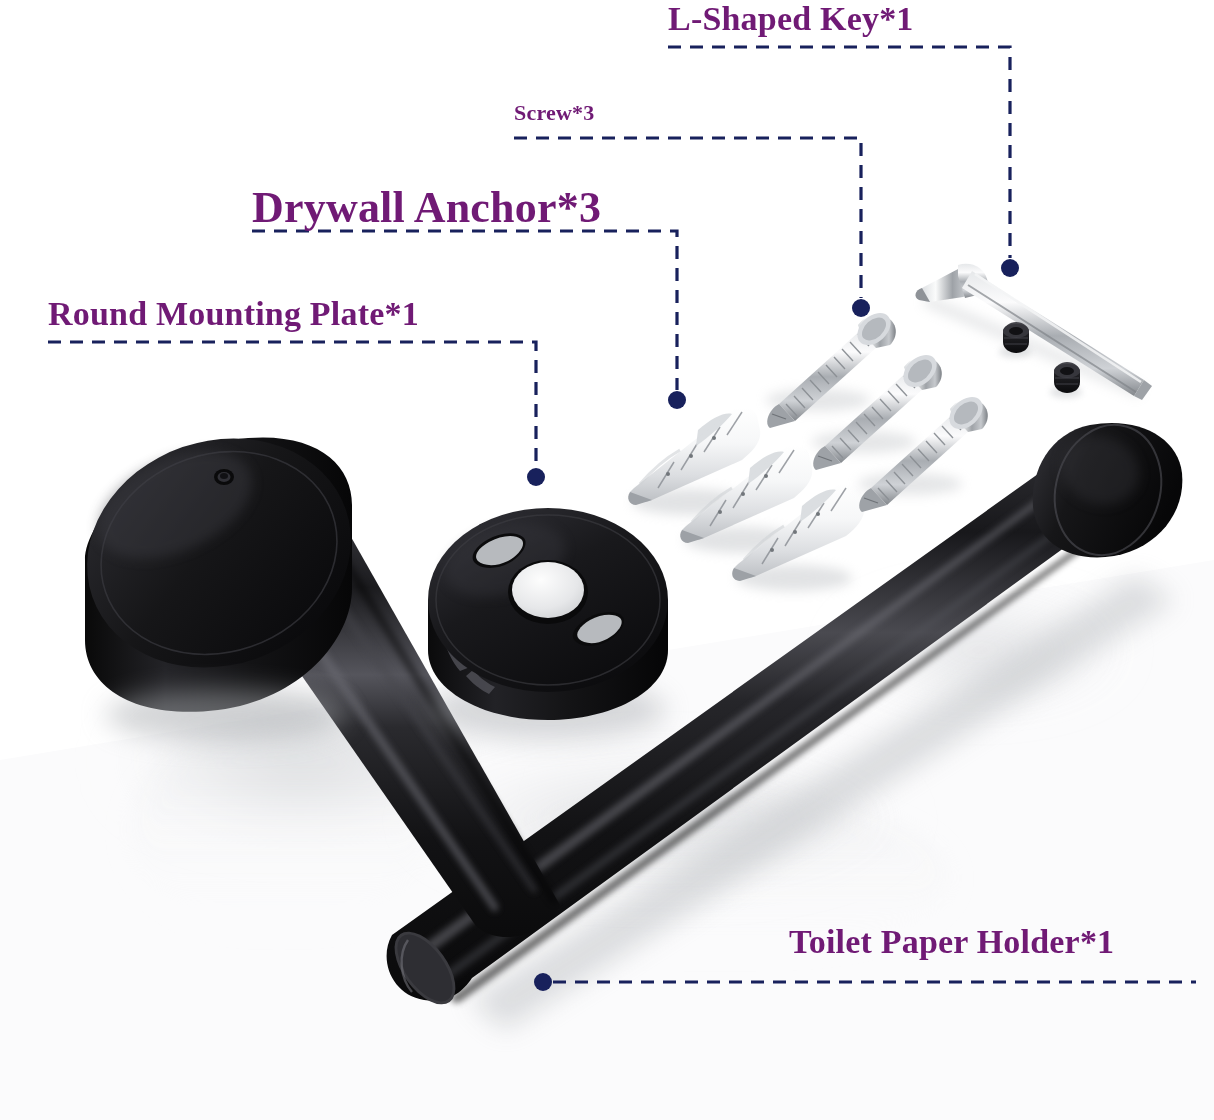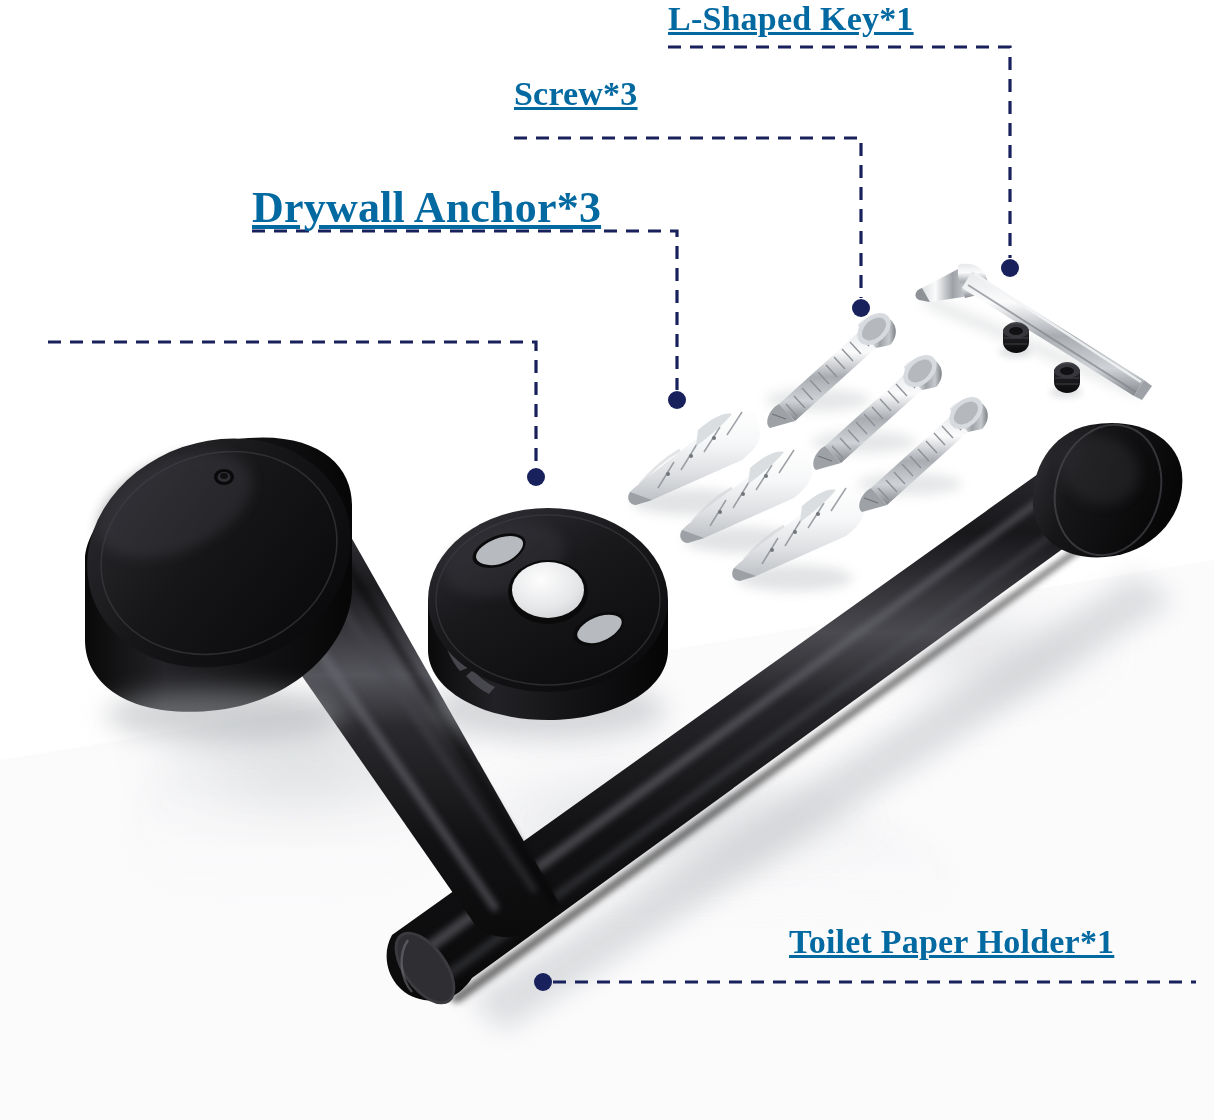--- a/index.html
+++ b/index.html
@@ -23,31 +23,30 @@
   }
   .callout-layer {
     position: absolute;
     inset: 0;
     width: 1214px;
     height: 1120px;
     pointer-events: none;
   }
   .label {
     position: absolute;
-    color: #0369a1;
+    color: #701a75;
     font-weight: bold;
     font-family: "Liberation Serif", "DejaVu Serif", serif;
     white-space: nowrap;
     letter-spacing: 0.2px;
     line-height: 1;
     pointer-events: auto;
-    text-decoration: underline;
   }
   #label-lkey      { left: 668px;  top: 2px;   font-size: 34px; }
-  #label-screw     { left: 514px;  top: 77px;  font-size: 34px; }
+  #label-screw     { left: 514px;  top: 102px;  font-size: 22px; }
   #label-anchor    { left: 252px;  top: 186px; font-size: 44px; }
   #label-plate     { left: 48px;   top: 297px; font-size: 34px; }
   #label-holder    { left: 789px;  top: 925px; font-size: 34px; }
 </style>
 </head>
 <body>
 
 <div id="scene">
 
   <svg class="product-layer" viewBox="0 0 1214 1120">
@@ -464,15 +463,16 @@
       <circle cx="861" cy="308" r="9"></circle>
       <circle cx="677" cy="400" r="9"></circle>
       <circle cx="536" cy="477" r="9"></circle>
       <circle cx="543" cy="982" r="9"></circle>
     </g>
   </svg>
 
   <div class="label" id="label-lkey">L-Shaped Key*1</div>
   <div class="label" id="label-screw">Screw*3</div>
   <div class="label" id="label-anchor">Drywall Anchor*3</div>
+  <div class="label" id="label-plate">Round Mounting Plate*1</div>
   <div class="label" id="label-holder">Toilet Paper Holder*1</div>
 
 </div>
 
 </body></html>

